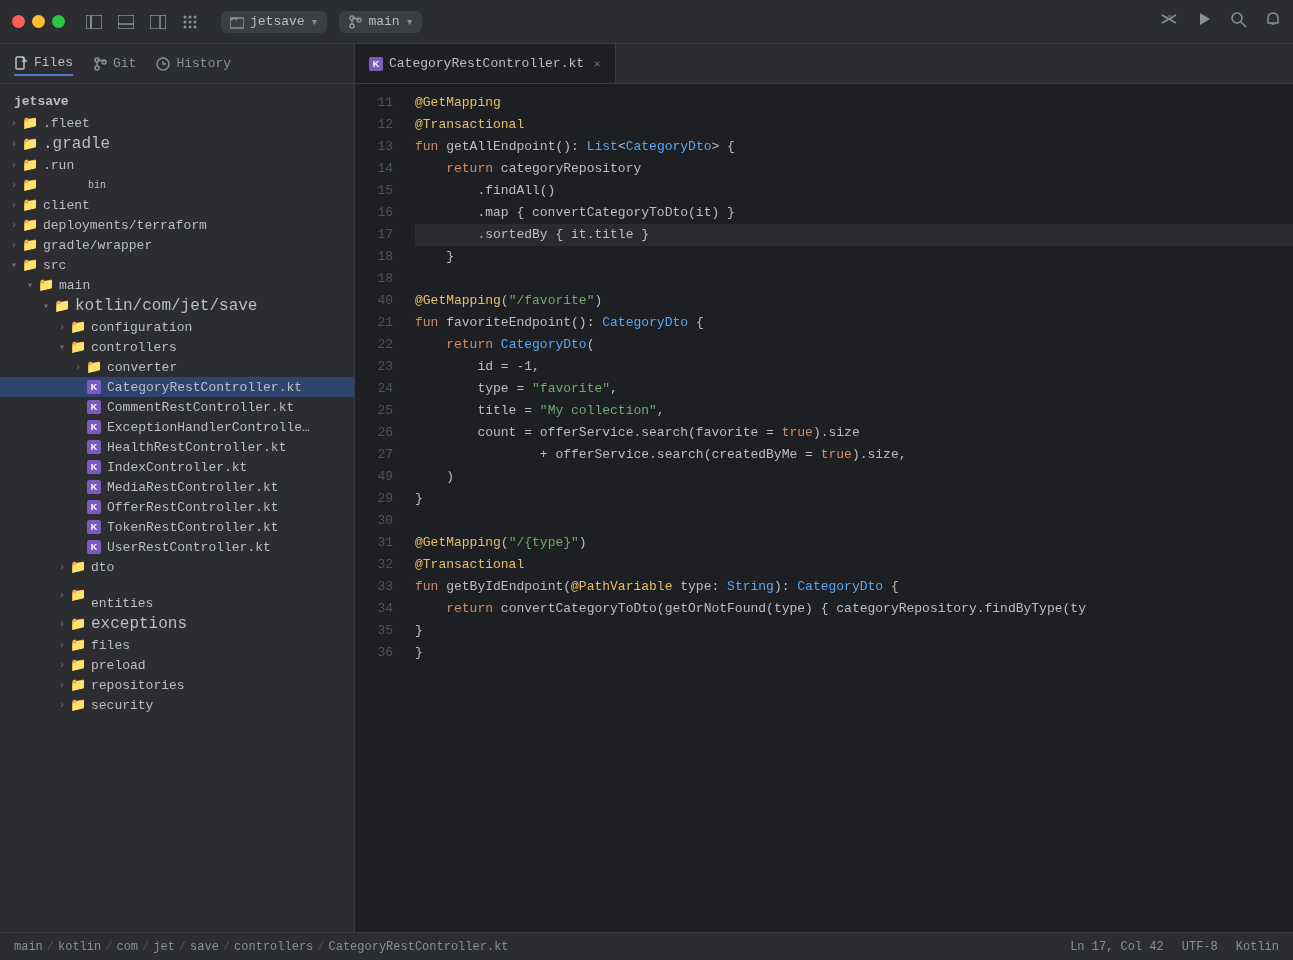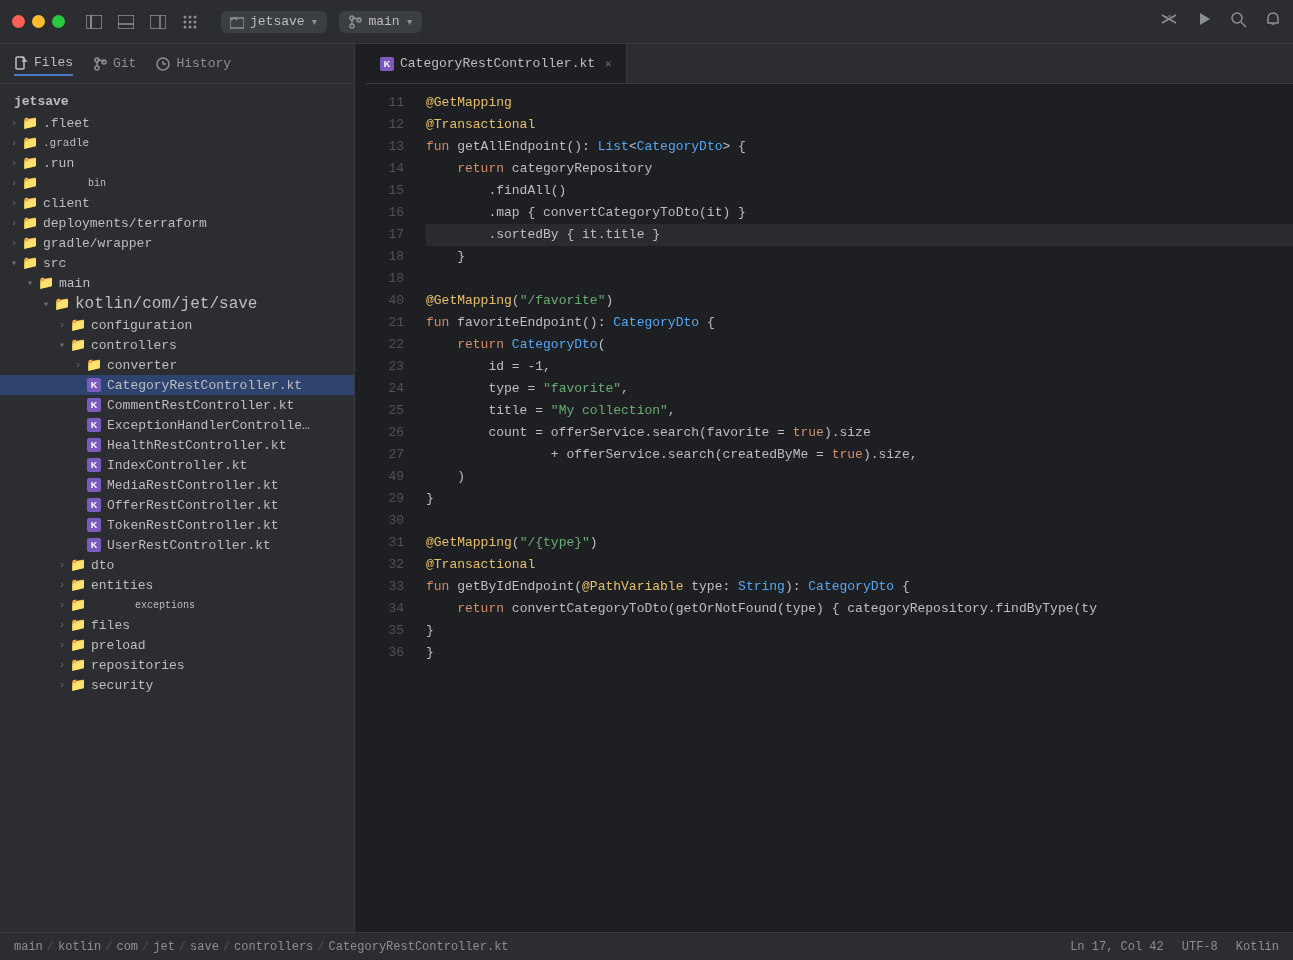--- a/index.html
+++ b/index.html
@@ -78,21 +78,20 @@
       align-items: center;
       color: #8c8f94;
       font-size: 17px;
     }
 
     
     #main {
       display: flex;
       flex: 1;
       overflow: hidden;
-      gap: 11px;
     }
 
     
     #sidebar {
       width: 355px;
       background: #2b2d30;
       border-right: 1px solid #393b40;
       display: flex;
       flex-direction: column;
       flex-shrink: 0;
@@ -411,21 +410,21 @@
             <span style="color:#c9a96e;font-size:13px;">📁</span>
           </span>
           <span style="font-size:13px;">.fleet</span>
         </div>
         <div class="tree-item">
           <span class="tree-indent" style="width:6px;display:inline-block;"></span>
           <span class="tree-arrow closed"></span>
           <span class="tree-file-icon">
             <span style="color:#c9a96e;font-size:13px;">📁</span>
           </span>
-          <span style="font-size:11px;">.gradle</span>
+          <span style="font-size:16px;">.gradle</span>
         </div>
         <div class="tree-item">
           <span class="tree-indent" style="width:6px;display:inline-block;"></span>
           <span class="tree-arrow closed"></span>
           <span class="tree-file-icon">
             <span style="color:#c9a96e;font-size:13px;">📁</span>
           </span>
           <span style="font-size:13px;">.run</span>
         </div>
         <div class="tree-item">
@@ -587,29 +586,29 @@
             <span style="color:#c9a96e;font-size:13px;">📁</span>
           </span>
           <span style="font-size:13px;">dto</span>
         </div>
         <div class="tree-item">
           <span class="tree-indent" style="width:54px;display:inline-block;"></span>
           <span class="tree-arrow closed"></span>
           <span class="tree-file-icon">
             <span style="color:#c9a96e;font-size:13px;">📁</span>
           </span>
-          <span style="font-size:13px;">entities</span>
-        </div>
-        <div class="tree-item">
-          <span class="tree-indent" style="width:54px;display:inline-block;"></span>
-          <span class="tree-arrow closed"></span>
-          <span class="tree-file-icon">
-            <span style="color:#c9a96e;font-size:13px;">📁</span>
-          </span>
-          <span style="font-size:10px;margin-left:44px;">exceptions</span>
+          <span style="font-size:13px;margin-top:17px;">entities</span>
+        </div>
+        <div class="tree-item">
+          <span class="tree-indent" style="width:54px;display:inline-block;"></span>
+          <span class="tree-arrow closed"></span>
+          <span class="tree-file-icon">
+            <span style="color:#c9a96e;font-size:13px;">📁</span>
+          </span>
+          <span style="font-size:16px;">exceptions</span>
         </div>
         <div class="tree-item">
           <span class="tree-indent" style="width:54px;display:inline-block;"></span>
           <span class="tree-arrow closed"></span>
           <span class="tree-file-icon">
             <span style="color:#c9a96e;font-size:13px;">📁</span>
           </span>
           <span style="font-size:13px;">files</span>
         </div>
         <div class="tree-item">

